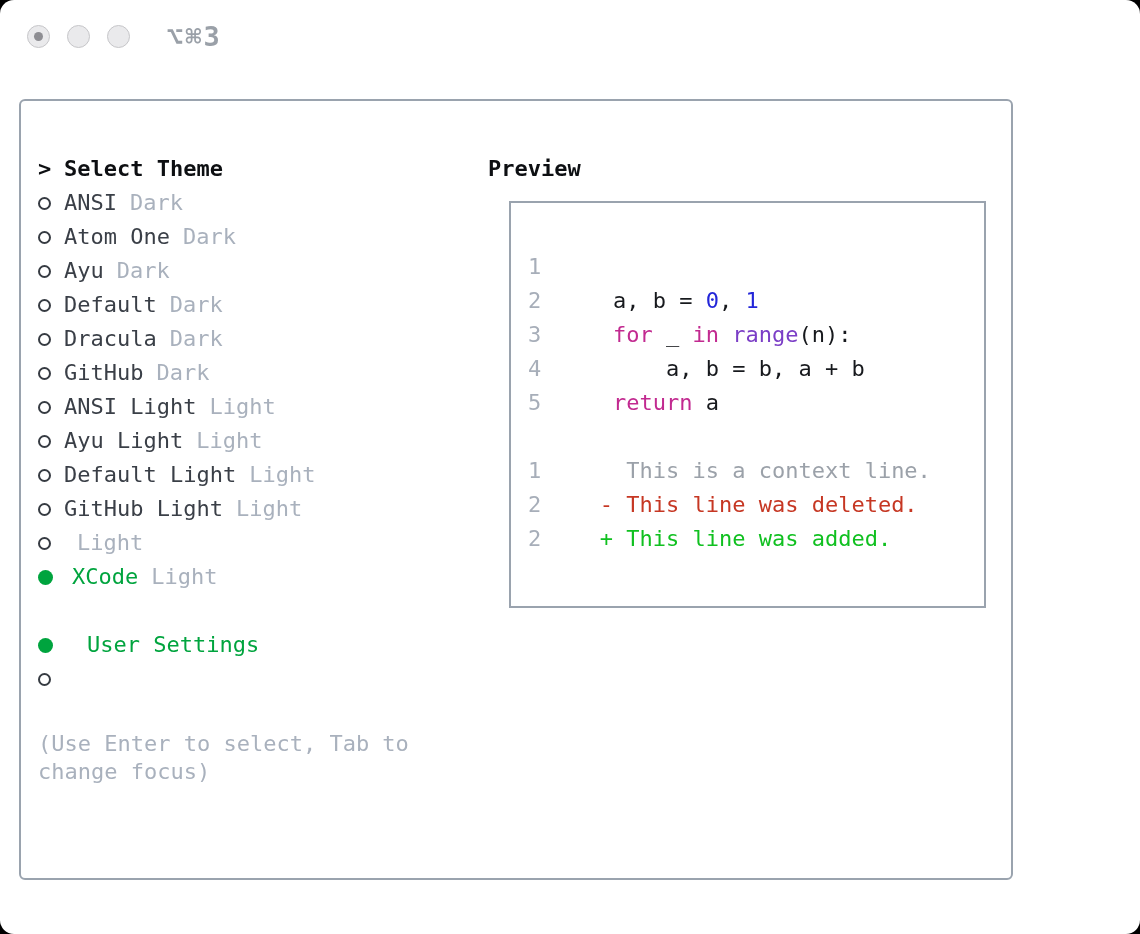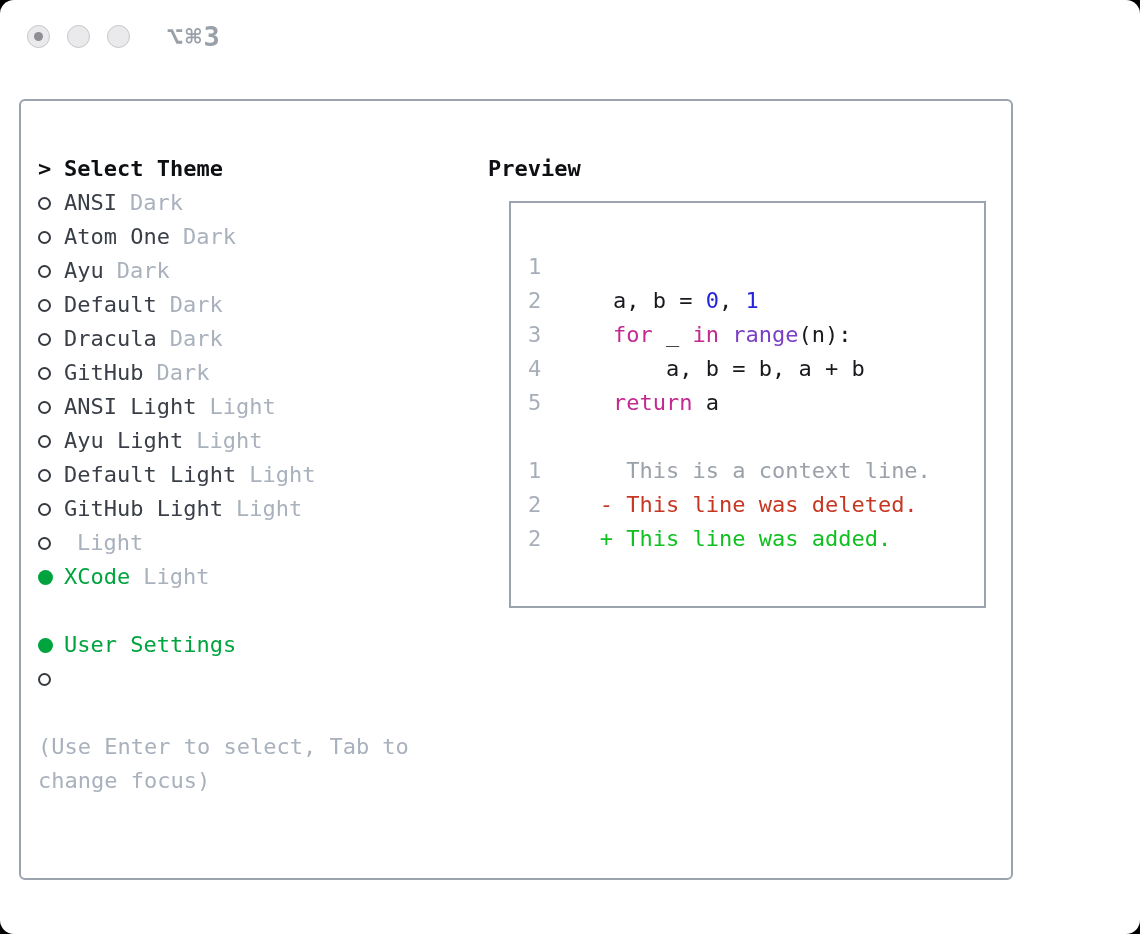--- a/index.html
+++ b/index.html
@@ -37,28 +37,28 @@
   }
 
   
   .left-col { position: absolute; left: 17px; top: 51px; width: 430px; font-size: 22px; }
   .row { display: flex; height: 34px; line-height: 34px; align-items: center; }
   .marker { width: 26px; flex: none; display: flex; align-items: center; }
   .radio { width: 13px; height: 13px; border: 2px solid #363b42; border-radius: 50%; }
   .radio.sel { width: 15px; height: 15px; border: none; background: var(--accent-green, #00a43e); }
   .prompt, .hdr { font-weight: bold; color: #0d0f12; }
   .name { color: #3a3f47; white-space: pre; }
-  .name.sel { color: var(--accent-green, #00a43e); }
+  .name.sel { color: var(--accent-green, #00a43e); margin-left: 8px; }
   .variant { color: var(--muted-gray, #a9b1bd); margin-left: 13px; white-space: pre; }
   .subhdr { color: #15171b; white-space: pre; }
-  .opt { color: #3a3f47; white-space: pre; }
+  .opt { color: #3a3f47; white-space: pre; margin-left: 23px; }
   .opt.sel { color: var(--accent-green, #00a43e); }
   .spacer { height: 34px; }
   .hint {
-    width: 400px; line-height: 34px;
+    width: 400px; line-height: 28px;
     color: var(--muted-gray, #a9b1bd);
   }
 
   
   .preview-title {
     position: absolute; left: 467px; top: 51px;
     font-size: 22px; line-height: 34px; font-weight: bold; color: #0d0f12;
   }
   .preview-box {
     position: absolute; left: 488px; top: 100px;

